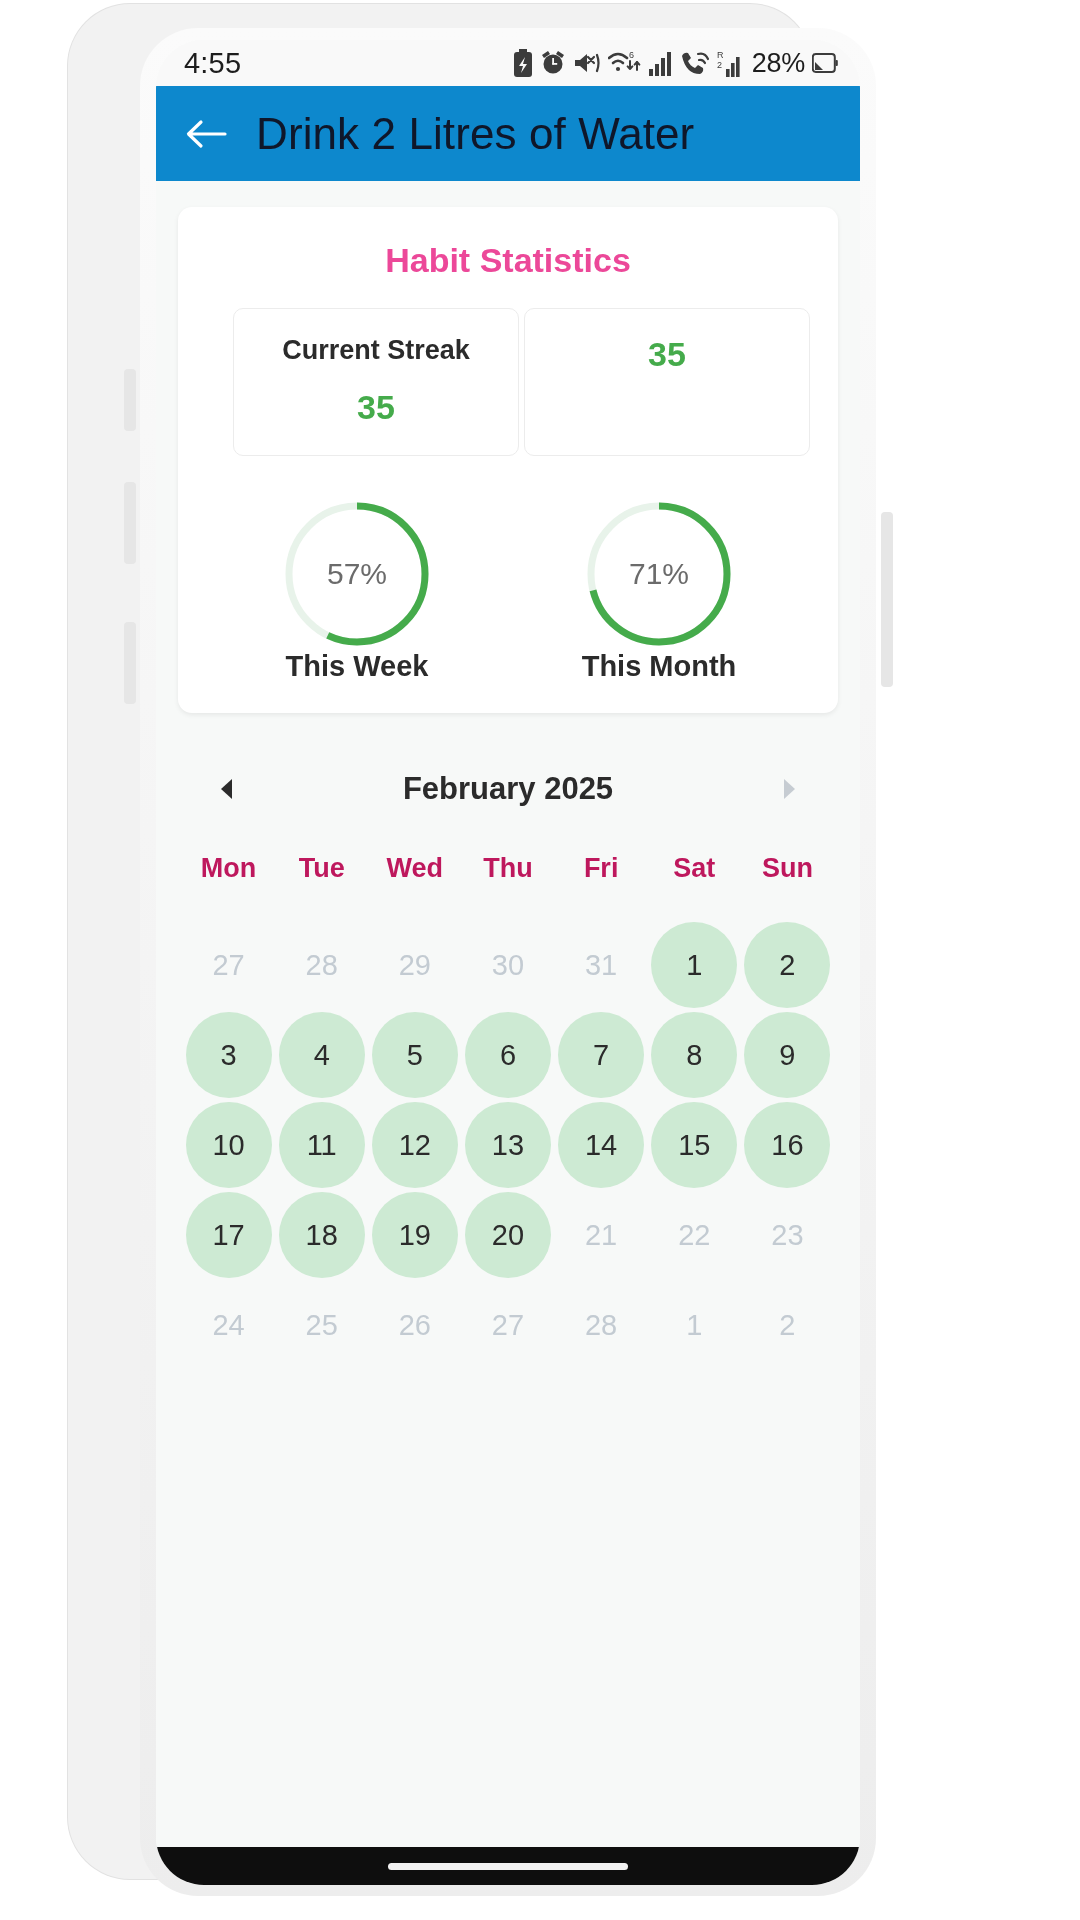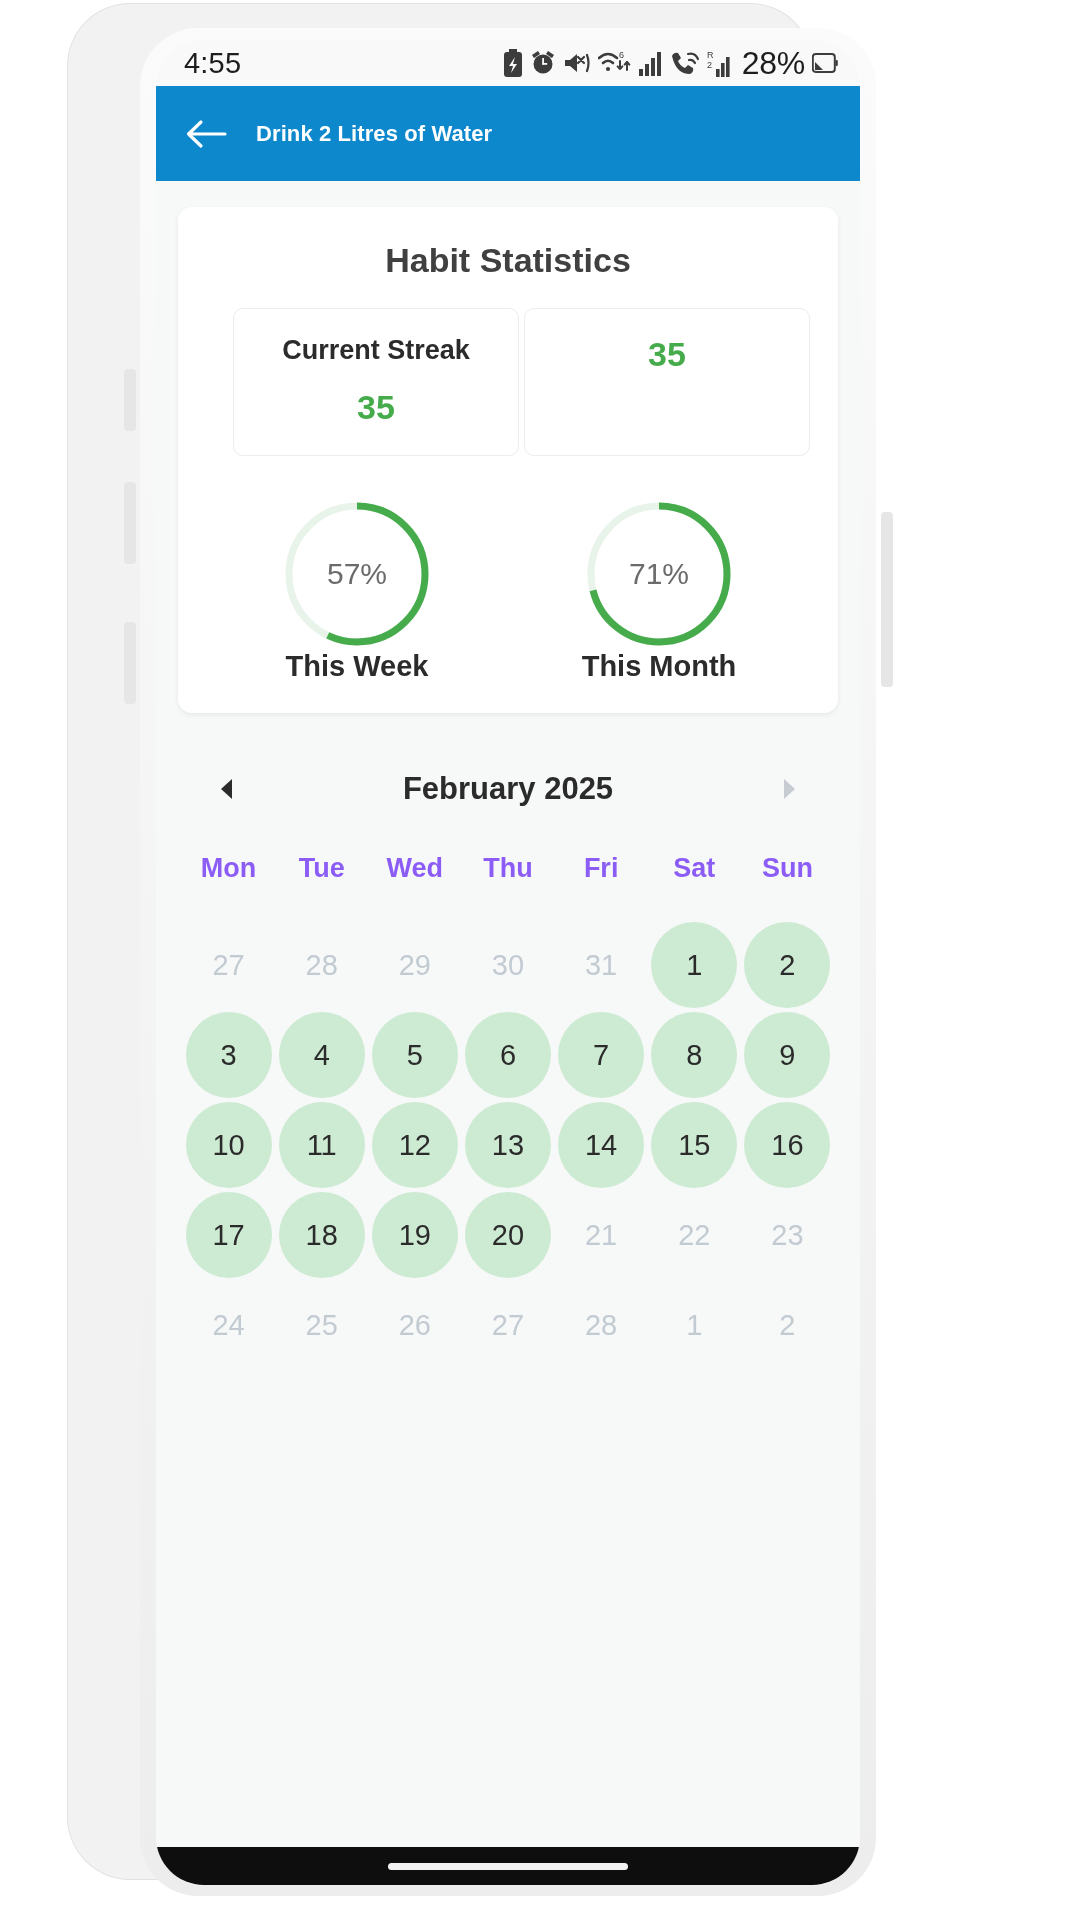--- a/index.html
+++ b/index.html
@@ -71,44 +71,44 @@
     letter-spacing: 0.2px;
     margin-left: 10px;
   }
   #status-icons {
     display: flex;
     align-items: center;
     gap: 7px;
   }
   .sicon { display: block; }
   #battery-pct {
-    font-size: 32px;
+    font-size: 27px;
     color: #1d1d1d;
     margin-left: 2px;
     letter-spacing: -0.3px;
   }
 
   
   #app-bar {
     height: 95px;
     background: #0d88cd;
     display: flex;
     align-items: center;
     padding-left: 26px;
     gap: 26px;
   }
   #back-button {
     width: 48px; height: 48px;
     display: flex; align-items: center; justify-content: center;
     cursor: pointer;
   }
   #app-title {
-    color: #ffffff;
-    font-size: 22px;
-    font-weight: bold;
+    color: #0f172a;
+    font-size: 44px;
+    font-weight: normal;
     letter-spacing: 0.1px;
   }
 
   
   #app-body {
     height: calc(1845px - 46px - 95px);
     background: #f7f9f8;
     overflow: hidden;
   }
 
@@ -117,21 +117,21 @@
     margin: 26px 22px 0 22px;
     background: #ffffff;
     border-radius: 14px;
     box-shadow: 0 2px 5px rgba(0,0,0,0.07);
     padding: 34px 28px 30px 28px;
   }
   #stats-title {
     text-align: center;
     font-size: 34px;
     font-weight: bold;
-    color: #404040;
+    color: #ec4899;
     margin-bottom: 28px;
   }
   #streak-row {
     display: flex;
     gap: 5px;
     padding-left: 27px;
   }
   .streak-box {
     flex: 1;
     border: 1px solid #ececec;
@@ -207,21 +207,21 @@
   }
   #cal-weekdays {
     display: grid;
     grid-template-columns: repeat(7, 1fr);
     margin-top: 32px;
   }
   .wd {
     text-align: center;
     font-size: 27px;
     font-weight: bold;
-    color: #8b5cf6;
+    color: #be185d;
   }
   #cal-grid {
     display: grid;
     grid-template-columns: repeat(7, 1fr);
     row-gap: 4px;
     margin-top: 38px;
   }
   .day-cell {
     height: 86px;
     display: flex;

